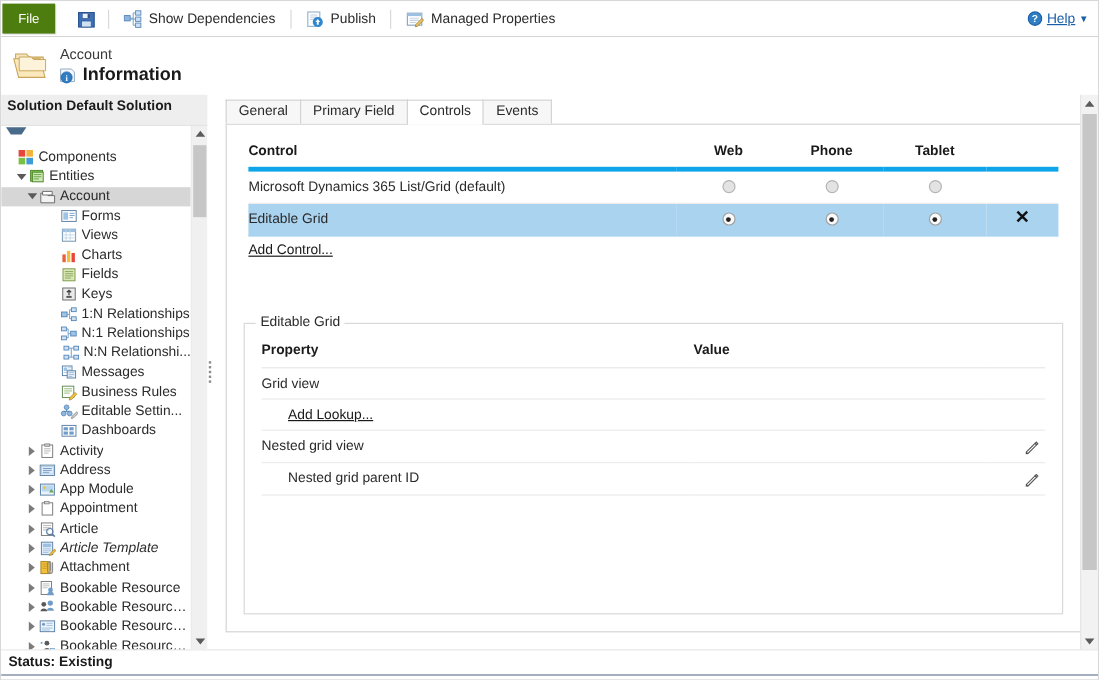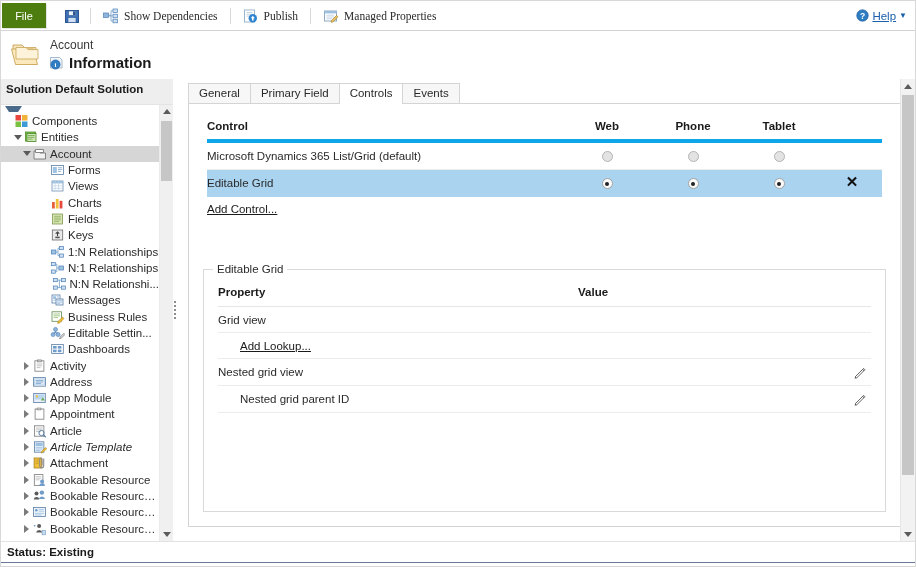--- a/index.html
+++ b/index.html
@@ -60,21 +60,20 @@
   }
   .tb-item {
     display: flex;
     align-items: center;
     gap: 5px;
     padding: 0 6px;
     cursor: pointer;
     color: #2a2a2a;
     font-size: 11.5px;
     white-space: nowrap;
-    font-family: Liberation Serif, serif;
   }
   .tb-item-icononly { padding: 0 4px; }
   .tb-icon { width: 16px; height: 16px; display: inline-block; position: relative; flex: none;}
   .ribbon-right {
     margin-left: auto;
     display: flex;
     align-items: center;
     padding-right: 8px;
   }
   .help-link {
@@ -133,21 +132,21 @@
   .tree-wrap {
     flex: 1;
     position: relative;
     overflow: hidden;
     background: #ffffff;
   }
   .tree {
     position: absolute;
     top: 0; left: 0; right: 14px; bottom: 0;
     overflow: hidden;
-    padding-top: 8px;
+    padding-top: 18px;
   }
   .tree-topcaret {
     position: absolute;
     left: 4px; top: 1px;
     width: 9px; height: 6px;
     border-left: 4.5px solid transparent;
     border-right: 4.5px solid transparent;
     border-top: 6px solid #4a6a8a;
   }
   .tnode {

